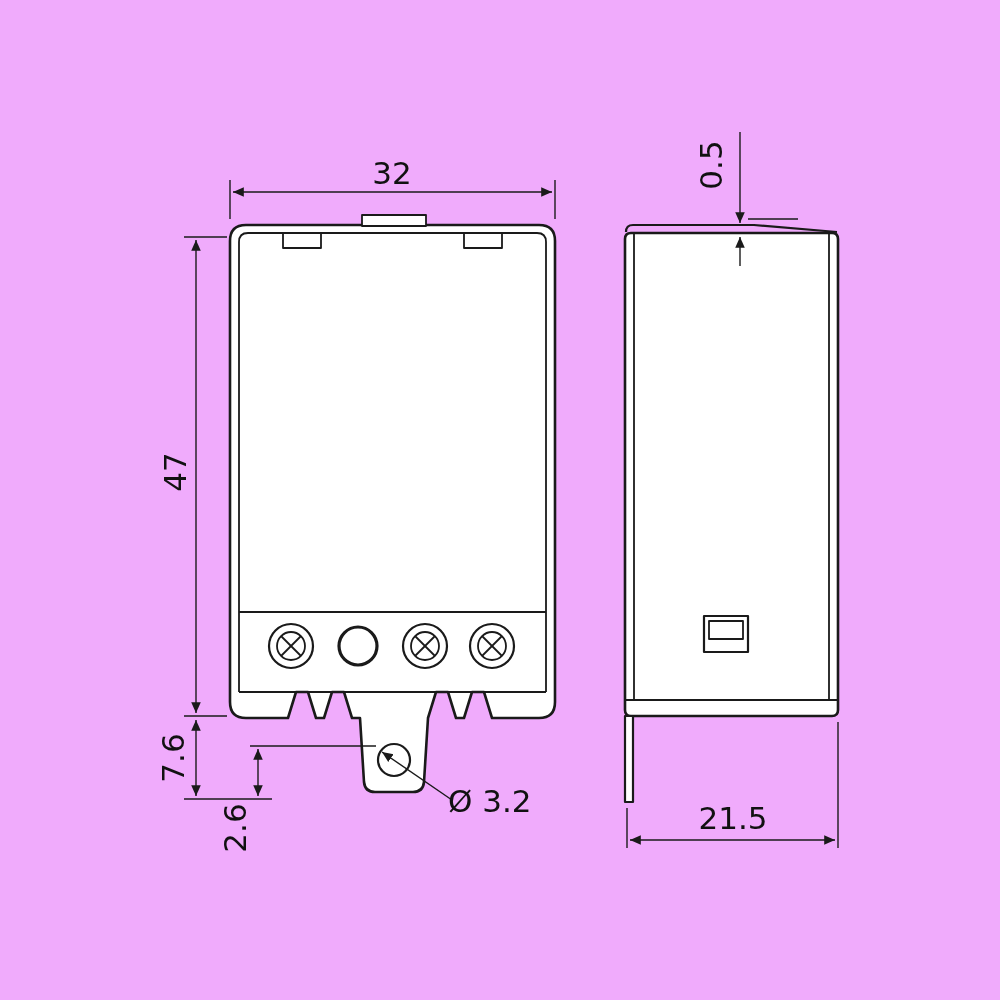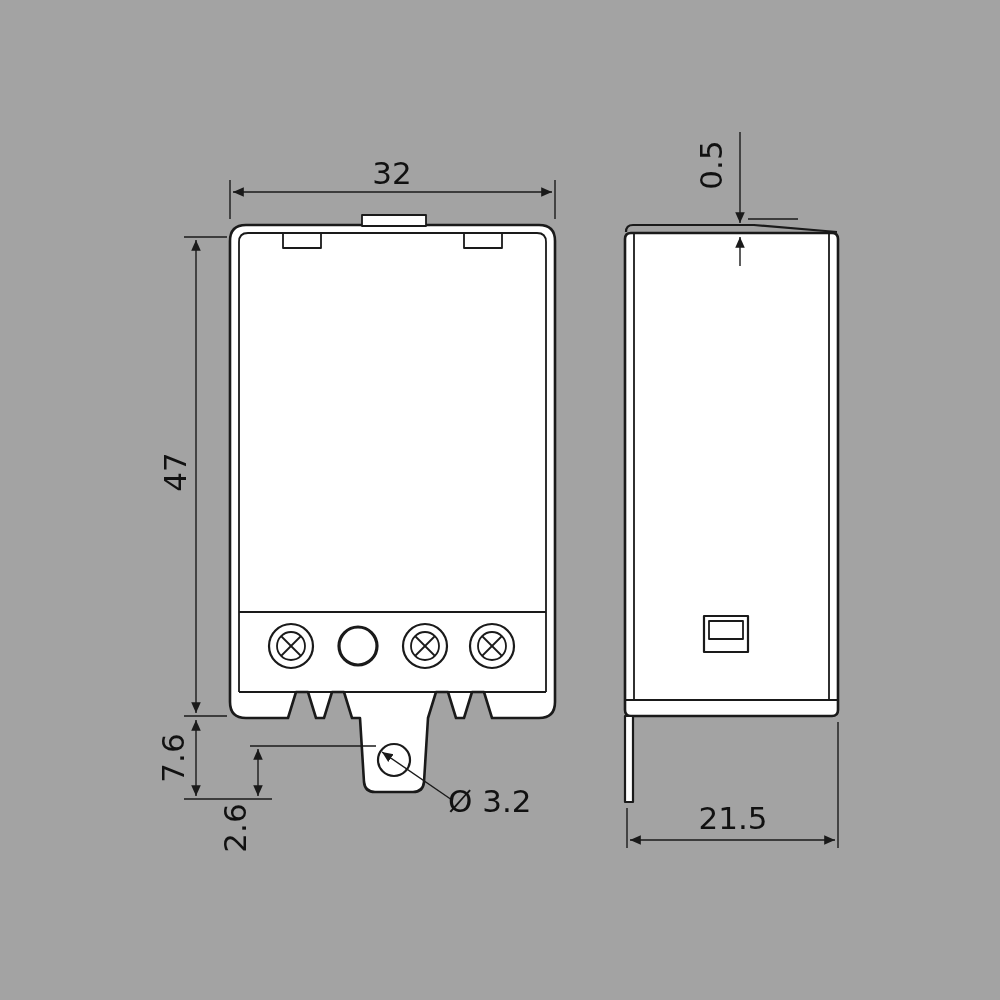--- a/index.html
+++ b/index.html
@@ -1,19 +1,19 @@
 <!DOCTYPE html>
 <html><head>
 <meta charset="utf-8">
 <style>
   html,body{margin:0;padding:0;background:#ffffff;}
   .canvas{
     position:relative;
     width:1000px;height:1000px;
-    background:#a3a3a3;
+    background:#f0abfc;
     font-family:"DejaVu Sans", sans-serif;
     overflow:hidden;
   }
   svg{display:block;}
   .outline{fill:#ffffff;stroke:#1a1a1a;stroke-width:2.6;stroke-linejoin:round;stroke-linecap:round;}
   .thin{fill:none;stroke:#1a1a1a;stroke-width:1.8;stroke-linejoin:round;}
   .med{fill:none;stroke:#1a1a1a;stroke-width:2.2;stroke-linejoin:round;}
   .bold{fill:none;stroke:#1a1a1a;stroke-width:3.2;}
   .whitefill{fill:#ffffff;}
   .ext{stroke:#1a1a1a;stroke-width:1.4;fill:none;}

